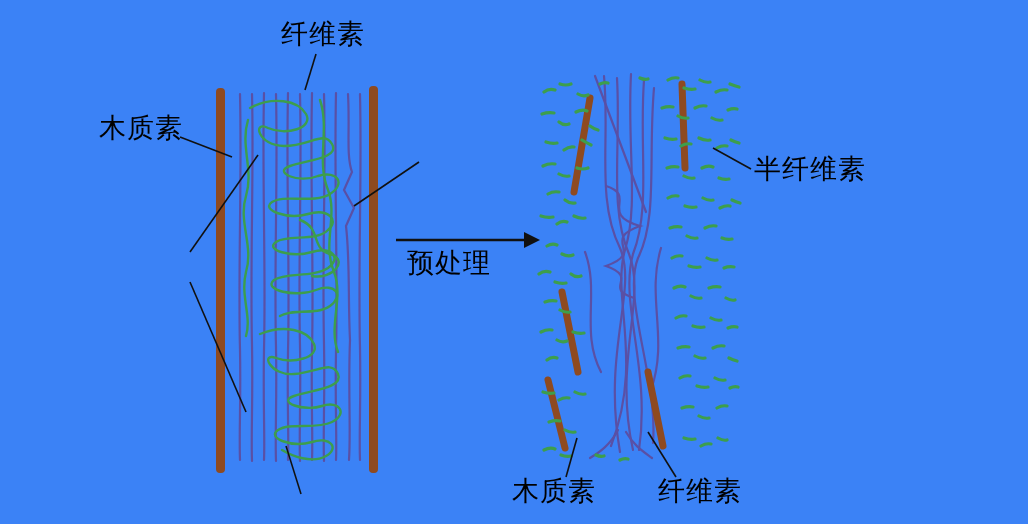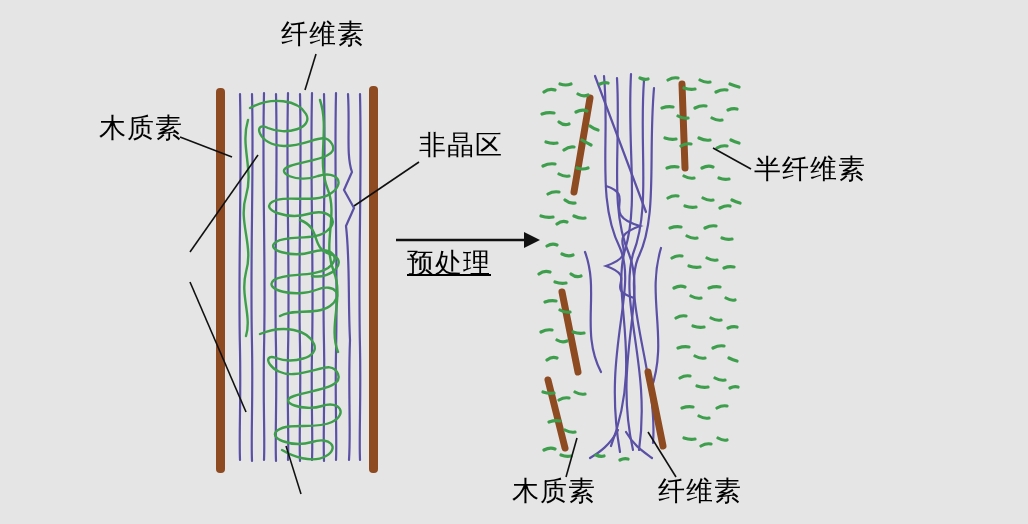--- a/index.html
+++ b/index.html
@@ -1,19 +1,19 @@
 <!DOCTYPE html>
 <html style="--lignin: #8e4a20; --cellulose: #5a50a5; --hemicellulose: #3d9e4c; --pointer: #111111; --background: #ffffff;"><head>
 <meta charset="utf-8">
 <style>
   html,body{margin:0;padding:0;background:#fff;}
   #stage{
     position:relative;
     width:1028px;height:524px;
-    background:#e5e5e5;
+    background:#3b82f6;
     overflow:hidden;
     font-family:"Liberation Serif","DejaVu Serif",serif;
   }
   .lbl{
     position:absolute;
     font-size:27px;
     color:#000;
     white-space:nowrap;
     letter-spacing:1px;
     line-height:1.1;
@@ -137,19 +137,18 @@
       <g>
         <line class="ptr" x1="751" y1="169" x2="713" y2="148"></line>
         <line class="ptr" x1="566" y1="477" x2="577" y2="438"></line>
         <line class="ptr" x1="676" y1="477" x2="648" y2="432"></line>
       </g>
     </g>
   </svg>
 
   <div class="lbl" style="left:281px;top:20px;">纤维素</div>
   <div class="lbl" style="left:99px;top:114px;">木质素</div>
-  <div class="lbl" style="left:419px;top:131px;">非晶区</div>
-  <div class="lbl" style="left:407px;top:249px;text-decoration:underline;">预处理</div>
+  <div class="lbl" style="left:407px;top:249px;">预处理</div>
   <div class="lbl" style="left:754px;top:155px;">半纤维素</div>
   <div class="lbl" style="left:512px;top:477px;">木质素</div>
   <div class="lbl" style="left:658px;top:477px;">纤维素</div>
 
 </div>
 
 </body></html>

